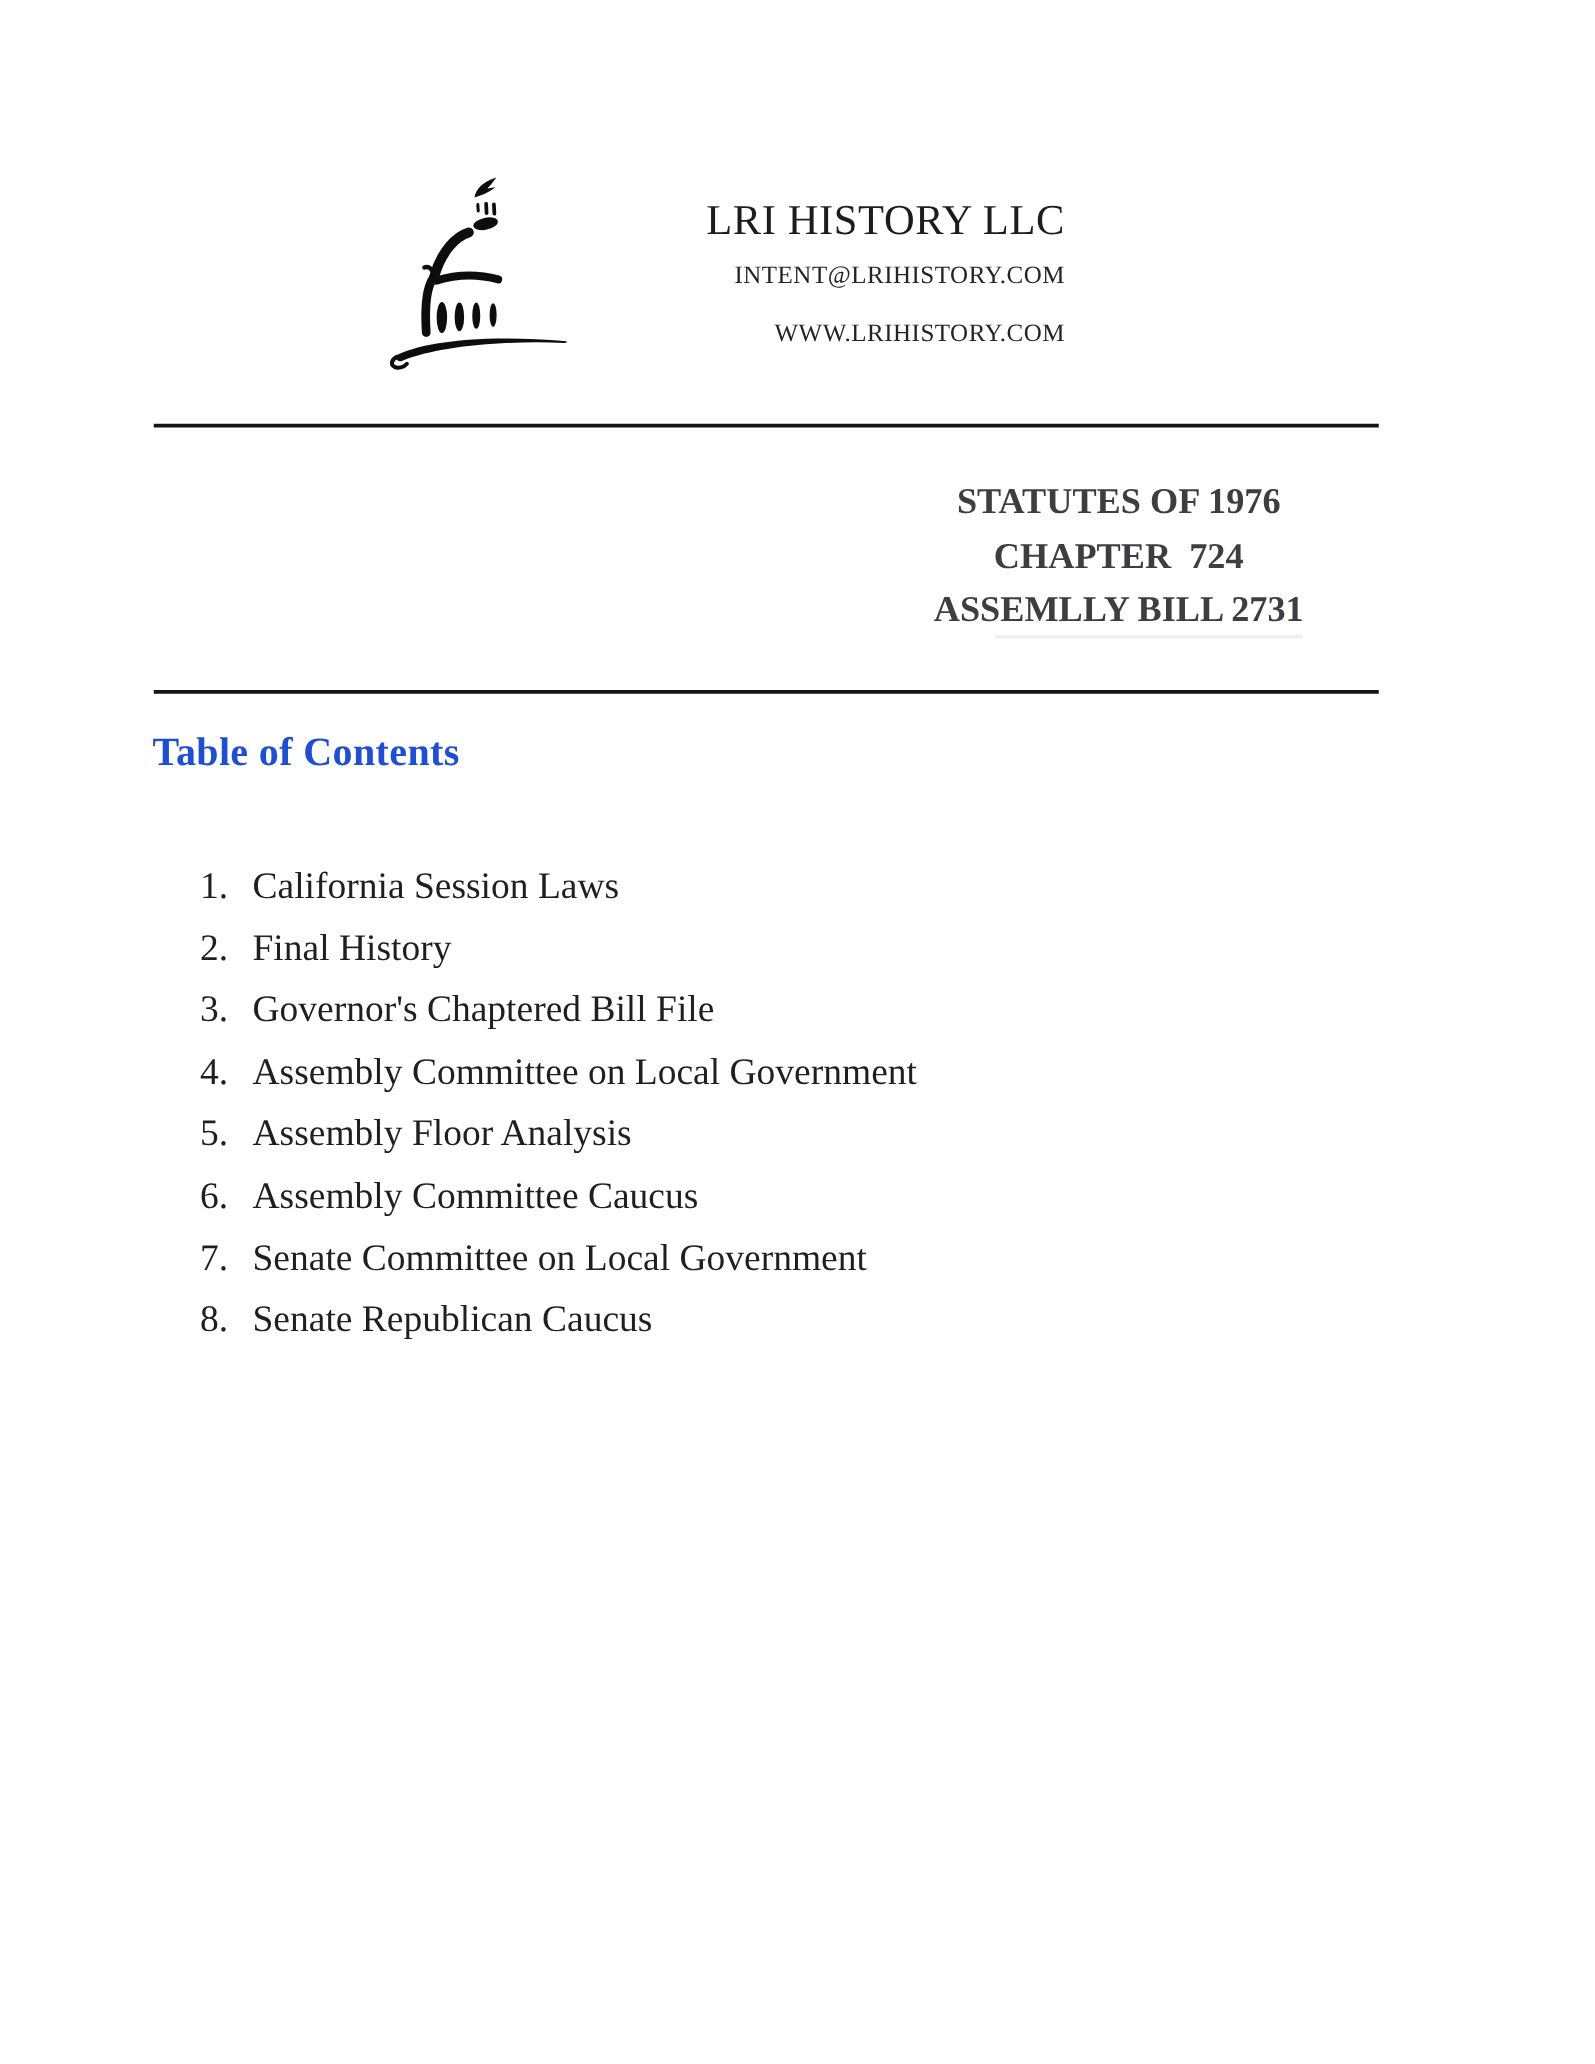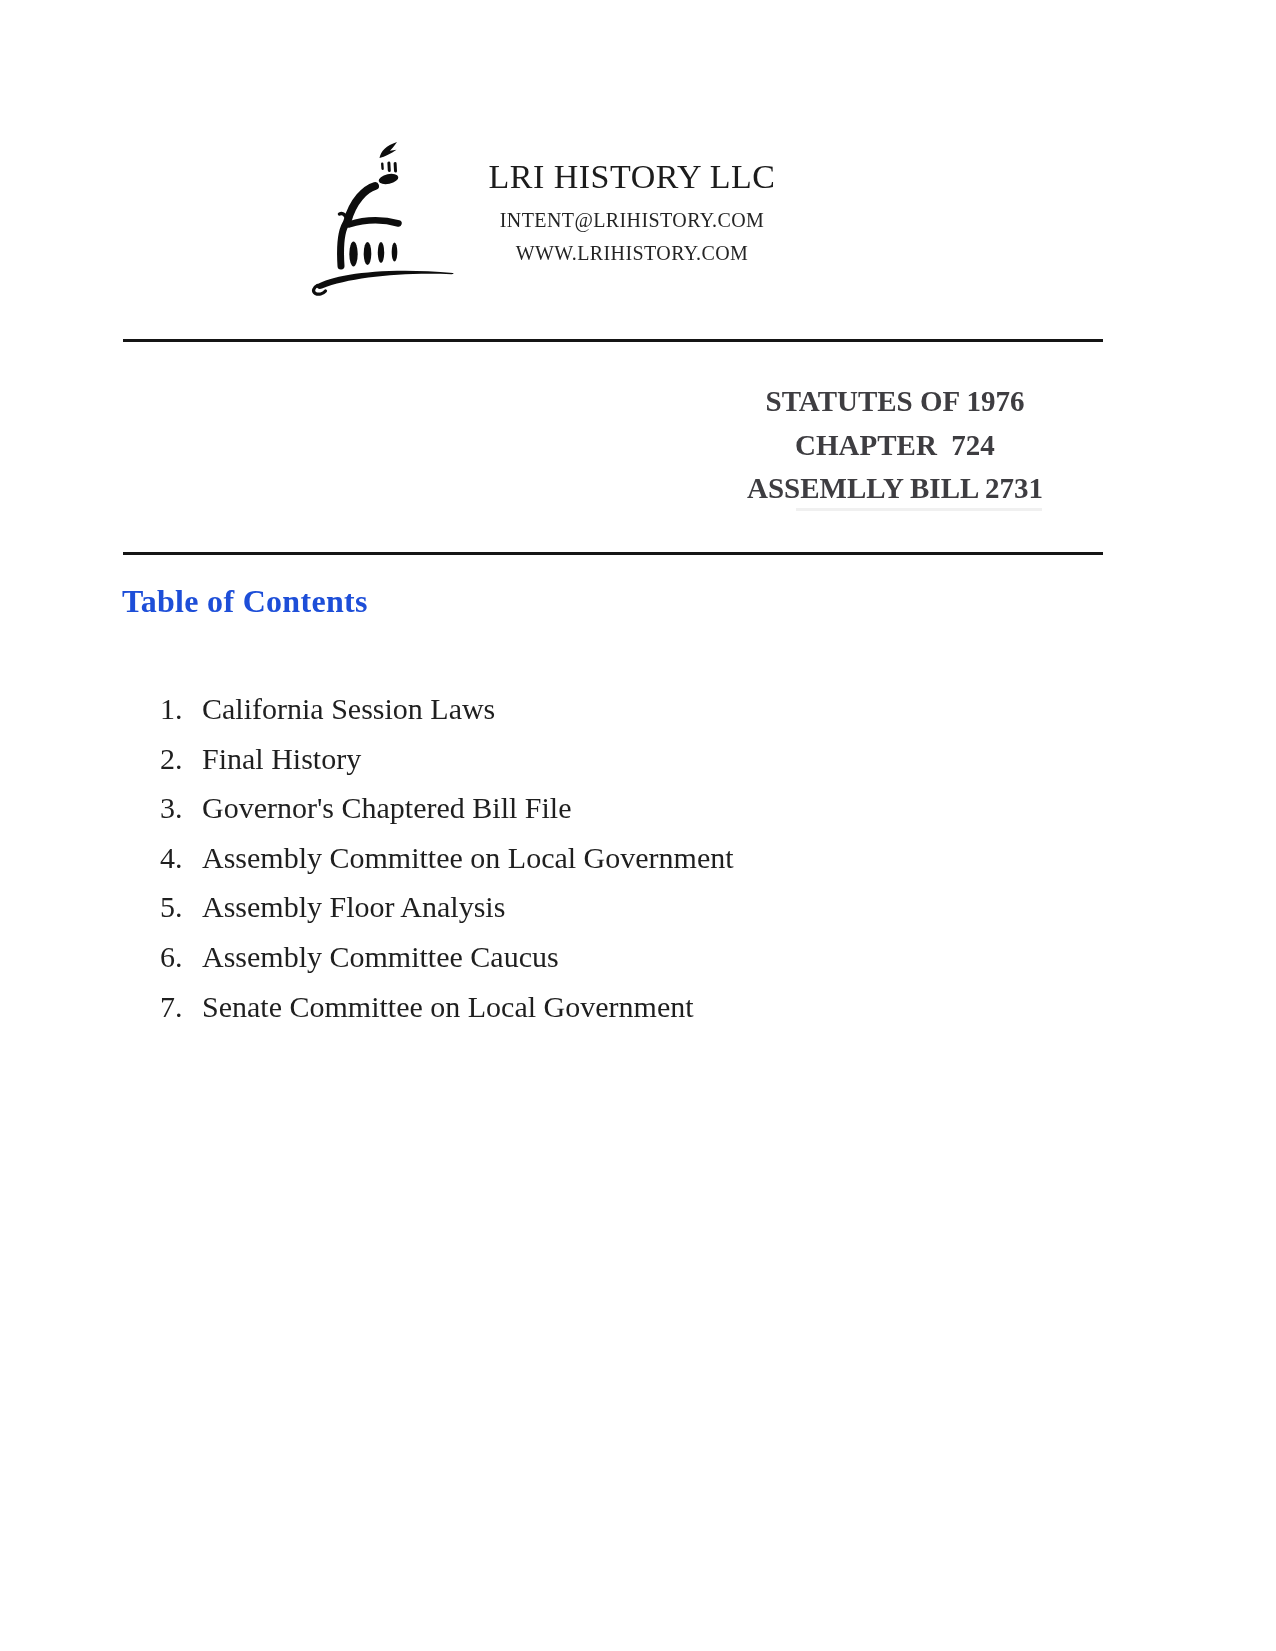--- a/index.html
+++ b/index.html
@@ -19,36 +19,36 @@
     left: 295px;
     top: 125px;
     width: 180px;
     height: 175px;
   }
   .header-text {
     position: absolute;
     left: 412px;
     top: 158px;
     width: 440px;
-    text-align: center;
+    text-align: right;
     font-family: Liberation Serif, serif;
   }
   .company-name {
     font-size: 34px;
     line-height: 38px;
     letter-spacing: 0.5px;
     color: #1c1c1c;
     white-space: nowrap;
   }
   .contact-line {
     font-size: 20px;
     line-height: 24px;
     letter-spacing: 0.4px;
     color: #242424;
-    margin-top: 9px;
+    margin-top: 23px;
     white-space: nowrap;
   }
   .contact-line.first { margin-top: 12px; }
 
   
   .rule {
     position: absolute;
     left: 123px;
     width: 980px;
     height: 3px;
@@ -180,15 +180,18 @@
     </li>
     <li class="toc-item">
       <span class="toc-num">5.</span><span>Assembly Floor Analysis</span>
     </li>
     <li class="toc-item">
       <span class="toc-num">6.</span><span>Assembly Committee Caucus</span>
     </li>
     <li class="toc-item">
       <span class="toc-num">7.</span><span>Senate Committee on Local Government</span>
     </li>
+    <li class="toc-item">
+      <span class="toc-num">8.</span><span>Senate Republican Caucus</span>
+    </li>
   </ol>
 
 </div>
 
 </body></html>

